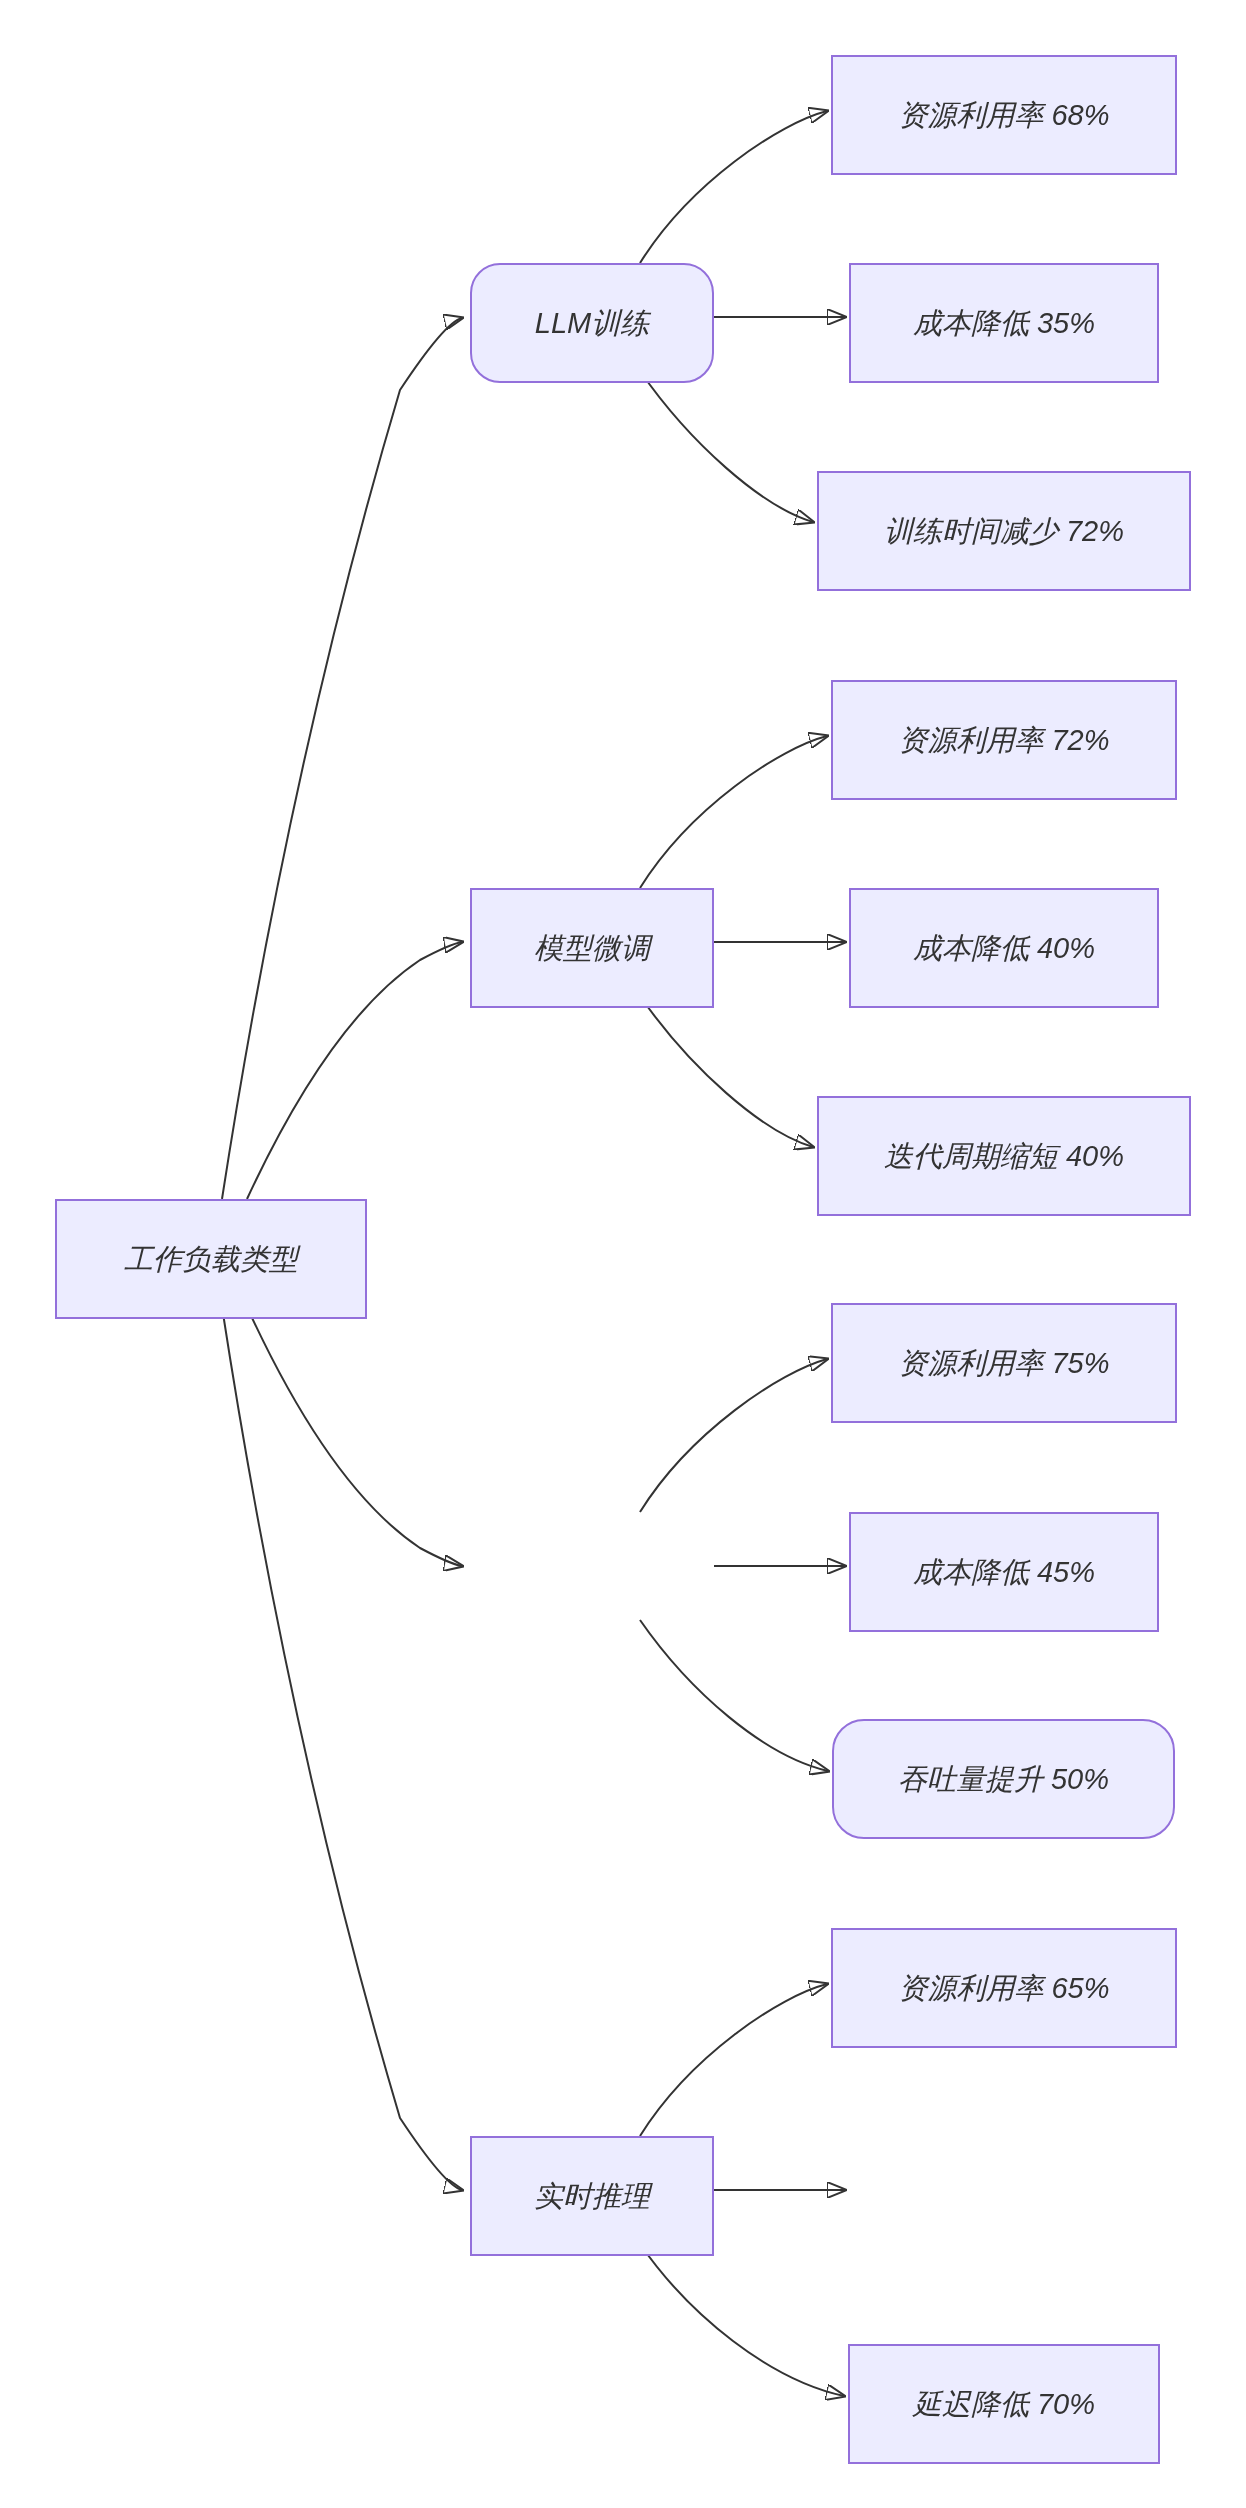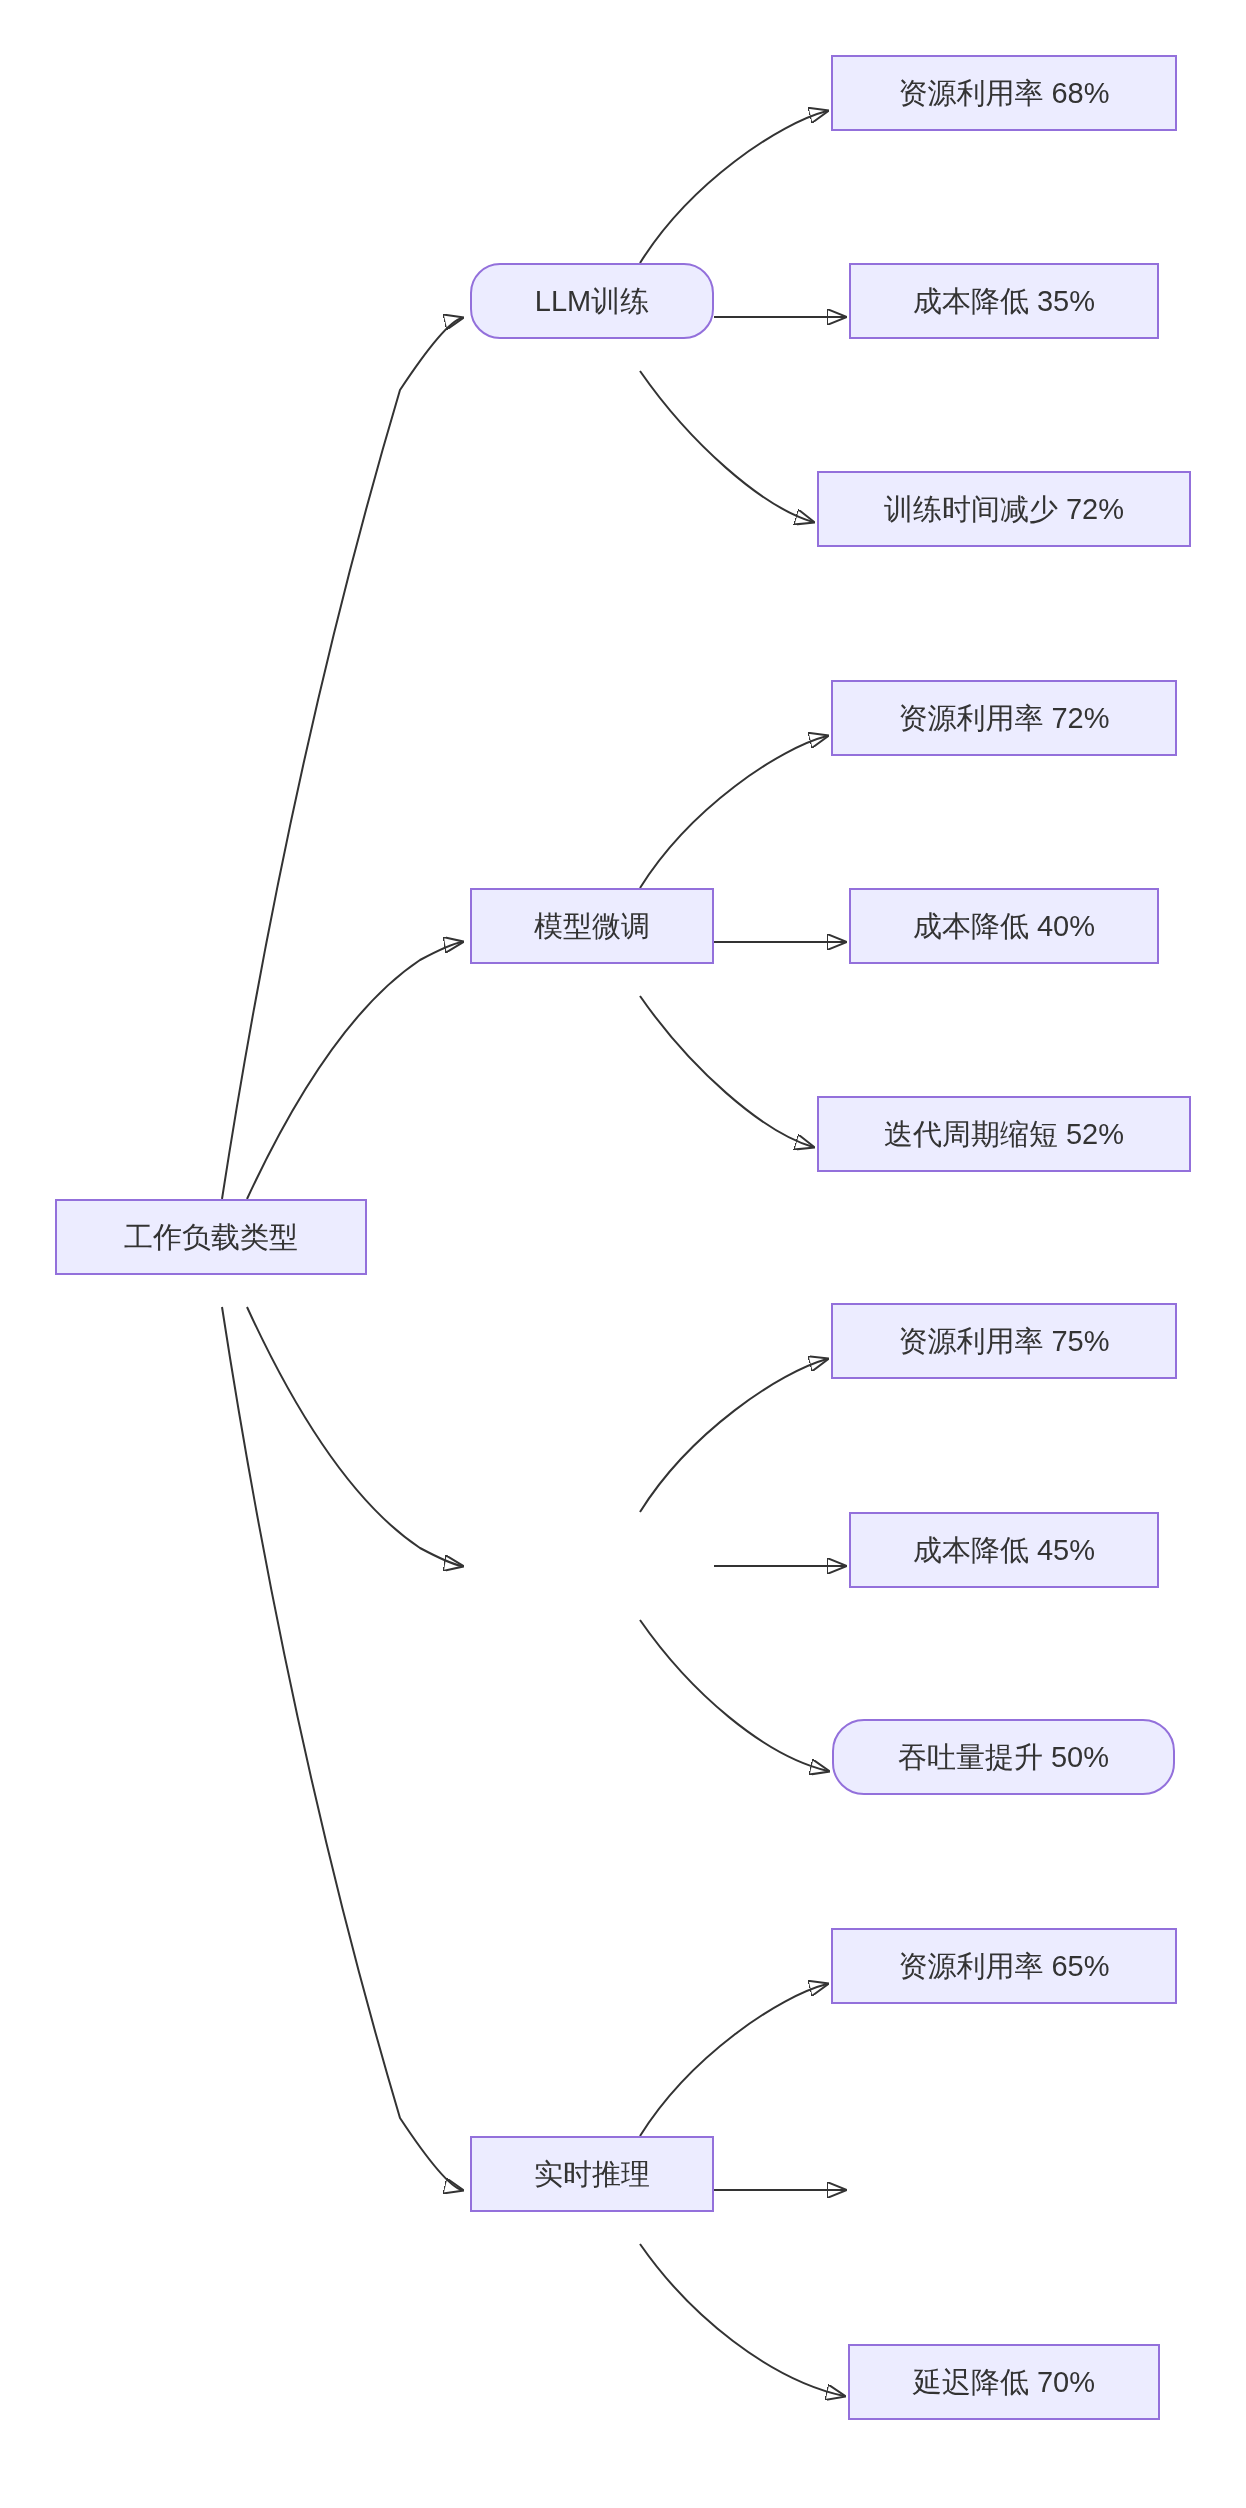--- a/index.html
+++ b/index.html
@@ -16,29 +16,30 @@
     font-family: "Liberation Sans", "DejaVu Sans", sans-serif;
     position: relative;
     overflow: hidden;
   }
   .canvas { position: absolute; left: 0; top: 0; width: 1246px; height: 2508px; }
   svg.edges { position: absolute; left: 0; top: 0; width: 1246px; height: 2508px; }
   svg.edges path { fill: none; stroke: var(--edge); stroke-width: 2px; }
   .node {
     position: absolute;
     box-sizing: border-box;
-    height: 76px;
+    height: 120px;
     display: flex; align-items: center; justify-content: center;
     background: var(--node-fill);
     border: 2px solid var(--node-border);
     color: var(--text);
     font-size: 29px;
     line-height: 1;
     white-space: nowrap;
     text-align: center;
+    font-style: italic;
   }
   
   .n-root { left: 55px;  top: 1199px; width: 312px; }
   
   .n-b0 { left: 470px; top: 263px;  width: 244px; border-radius: 30px; }
   .n-b1 { left: 470px; top: 888px;  width: 244px; }
   .n-b2 { left: 470px; top: 1512px; width: 244px; }
   .n-b3 { left: 470px; top: 2136px; width: 244px; }
   
   .n-l0  { left: 831px; top: 55px;   width: 346px; }
@@ -112,21 +113,21 @@
     <span>训练时间减少 72%</span>
   </div>
 
   <div class="node n-l3">
     <span>资源利用率 72%</span>
   </div>
   <div class="node n-l4">
     <span>成本降低 40%</span>
   </div>
   <div class="node n-l5">
-    <span>迭代周期缩短 52%</span>
+    <span>迭代周期缩短 40%</span>
   </div>
 
   <div class="node n-l6">
     <span>资源利用率 75%</span>
   </div>
   <div class="node n-l7">
     <span>成本降低 45%</span>
   </div>
   <div class="node n-l8">
     <span>吞吐量提升 50%</span>

